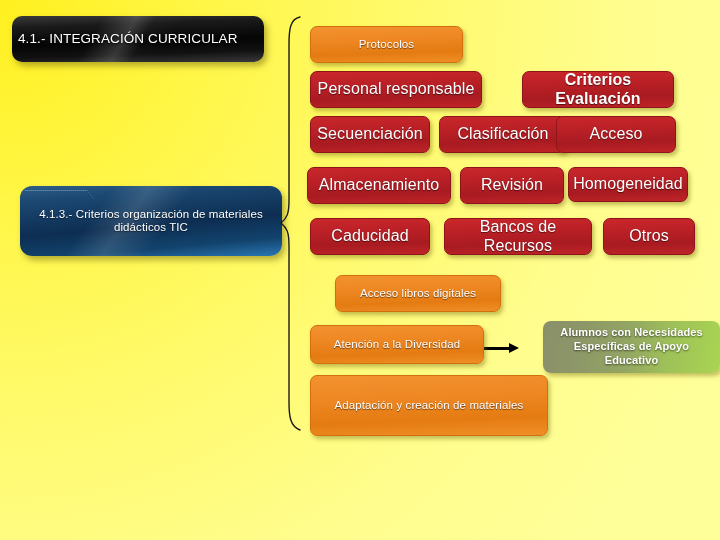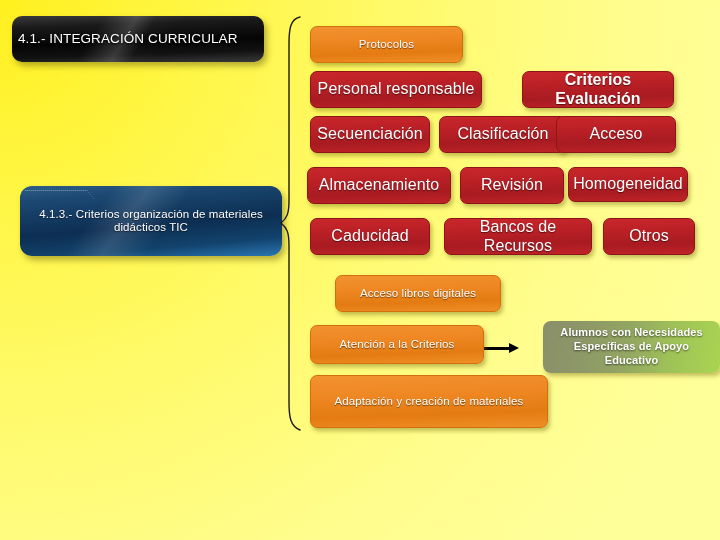--- a/index.html
+++ b/index.html
@@ -193,23 +193,23 @@
       <div class="node red-box" style="left: 444px; top: 218px; width: 148px; height: 37px;">
         <span>Bancos de Recursos</span>
       </div>
       <div class="node red-box" style="left: 603px; top: 218px; width: 92px; height: 37px;">
         <span>Otros</span>
       </div>
       <div class="node orange-box" style="left: 308px; top: 275px; width: 166px; height: 37px; margin-left: 27px;">
         <span>Acceso libros digitales</span>
       </div>
       <div class="node orange-box" style="left: 310px; top: 325px; width: 174px; height: 39px;">
-        <span>Atención a la Criterios</span>
-      </div>
-      <div class="node orange-box" style="left: 310px; top: 375px; width: 238px; height: 53px;">
+        <span>Atención a la Diversidad</span>
+      </div>
+      <div class="node orange-box" style="left: 310px; top: 375px; width: 238px; height: 61px;">
         <span>Adaptación y creación de materiales</span>
       </div>
       <div class="node green-box" style="left: 519px; top: 321px; width: 177px; height: 52px; margin-left: 24px;">
         <span>Alumnos con Necesidades Específicas de Apoyo Educativo</span>
       </div>
     </div>
 
 </div>
 
 </body></html>

